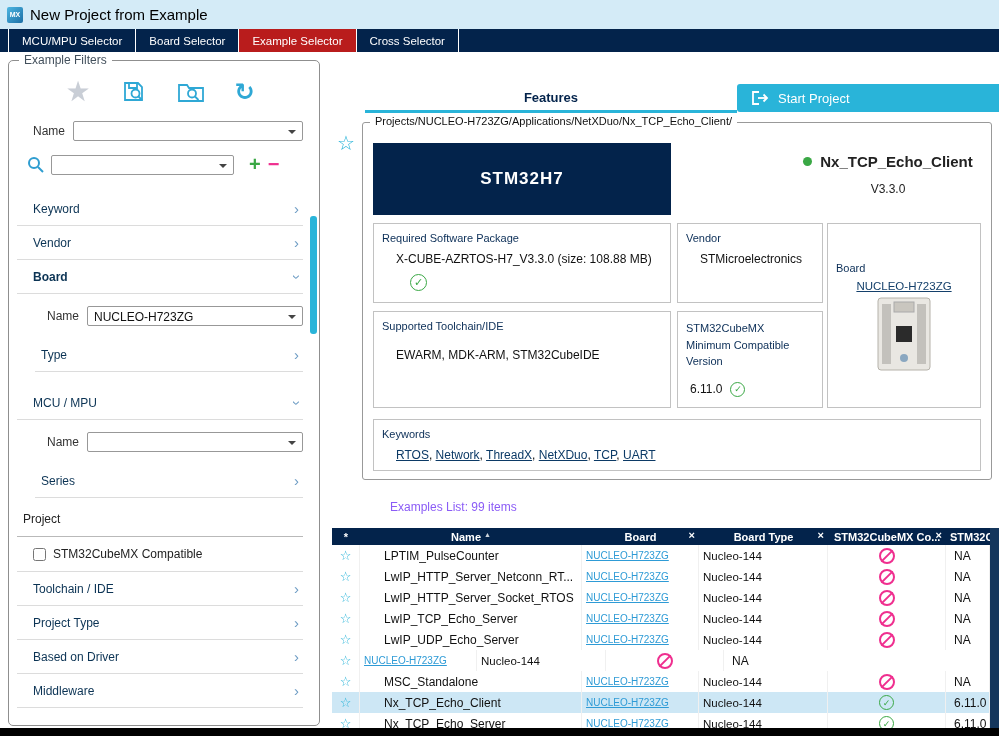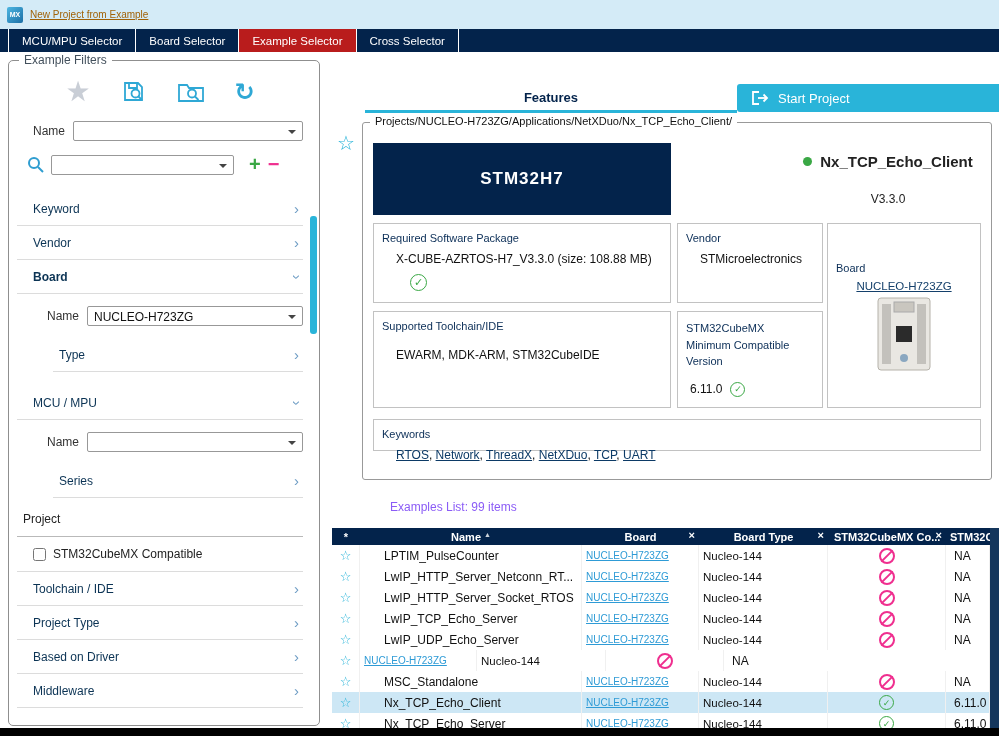--- a/index.html
+++ b/index.html
@@ -3,21 +3,21 @@
 <meta charset="utf-8">
 <style>
   html,body{margin:0;padding:0;width:999px;height:736px;overflow:hidden;
     font-family:"Liberation Sans","DejaVu Sans",sans-serif;background:#fff;position:relative;}
 
   
   .titlebar{position:absolute;left:0;top:0;right:0;height:29px;background:#d4ebf7;
     display:flex;align-items:center;gap:7px;padding-left:7px;box-sizing:border-box;}
   .app-icon{width:16px;height:16px;border-radius:2px;background:linear-gradient(135deg,#4db6e2,#1d6fa5);
     color:#fff;font-size:7px;font-weight:bold;display:flex;align-items:center;justify-content:center;}
-  .win-title{font-size:10px;color:#a16207;text-decoration:underline;}
+  .win-title{font-size:15px;color:#000000;}
 
   
   .tabbar{position:absolute;top:29px;left:0;right:0;height:23px;background:#03234b;display:flex;padding-left:8px;}
   .tab{padding:0 13px;color:#fff;font-size:11.5px;display:flex;align-items:center;
     border-right:1px solid #fff;cursor:pointer;white-space:nowrap;}
   .tab:first-child{border-left:1px solid #fff;justify-content:center;}
   .tab.active{background:#b91c1c;}
 
   
   .filter-panel{position:absolute;left:8px;top:60px;width:312px;bottom:10px;
@@ -41,21 +41,21 @@
   .search-row{margin-left:10px;gap:7px;margin-bottom:16px;}
   .search-combo{width:183px;}
   .plus{color:#3aa845;font-size:20px;font-weight:bold;margin-left:8px;cursor:pointer;}
   .minus{color:#ef2f8f;font-size:20px;font-weight:bold;cursor:pointer;}
 
   .sect{display:flex;justify-content:space-between;align-items:center;padding:10px 4px 9px 16px;
     border-bottom:1px solid #dcdcdc;font-size:12px;color:#0b3354;cursor:pointer;}
   .sect .chev{color:#6d9cc4;font-size:15px;line-height:10px;display:inline-block;}
   .chev.down{transform:rotate(90deg);}
   .sect.bold span:first-child{font-weight:bold;}
-  .sect.indent{margin-left:36px;padding-left:6px;align-items:center;}
+  .sect.indent{margin-left:18px;padding-left:6px;align-items:center;}
   .sect.mt{margin-top:14px;}
   .subrow{display:flex;align-items:center;gap:8px;margin:12px 0 12px 30px;}
   .proj-header{font-size:12px;color:#222;padding:14px 0 10px 6px;border-bottom:1px solid #b9b9b9;}
   .cbrow{display:flex;align-items:center;gap:7px;padding:10px 0 10px 16px;border-bottom:1px solid #dcdcdc;
     font-size:12px;color:#222;}
   .cbrow input{width:13px;height:13px;margin:0;}
 
   
   .features-tab{position:absolute;left:365px;top:86px;width:372px;height:24px;line-height:24px;
     text-align:center;font-weight:bold;font-size:13px;color:#03234b;border-bottom:3px solid #29b4d9;cursor:pointer;}
@@ -67,39 +67,39 @@
 
   
   .features-panel{position:absolute;left:362px;top:122px;width:628px;height:356px;border:1px solid #999;
     border-radius:3px;background:#fff;overflow:hidden;}
   .series-banner{position:absolute;left:10px;top:20px;width:298px;height:72px;background:#03234b;color:#fff;
     font-size:17px;font-weight:bold;display:flex;align-items:center;justify-content:center;letter-spacing:1px;}
   .ex-head{position:absolute;left:420px;top:30px;width:210px;text-align:center;}
   .ex-name-line{display:flex;align-items:center;justify-content:center;gap:8px;white-space:nowrap;}
   .dot{width:9px;height:9px;border-radius:50%;background:#3aa845;display:inline-block;}
   .ex-name{font-size:15px;font-weight:bold;color:#222;}
-  .ex-ver{margin-top:22px;font-size:12px;color:#222;}
+  .ex-ver{margin-top:12px;font-size:12px;color:#222;}
 
   .fbox{position:absolute;border:1px solid #c2c2c2;background:#fff;box-sizing:border-box;}
   .fbox .lbl{margin:8px 0 0 8px;color:#0b2e57;font-size:11px;}
   .fbox .val{margin:8px 0 0 22px;color:#111;font-size:12px;}
   .box-pkg{left:10px;top:100px;width:298px;height:80px;}
   .box-pkg .ok{margin:8px 0 0 36px;}
   .box-vendor{left:314px;top:100px;width:146px;height:80px;}
   .box-board{left:464px;top:100px;width:154px;height:185px;}
   .box-board .lbl{margin-top:38px;}
   .board-link{display:block;text-align:center;margin-top:6px;color:#14406b;text-decoration:underline;
     font-size:11.5px;cursor:pointer;}
   .board-img{text-align:center;margin-top:4px;}
   .box-tool{left:10px;top:188px;width:298px;height:97px;}
   .box-tool .val{margin-top:16px;}
   .box-minver{left:314px;top:188px;width:146px;height:97px;}
   .box-minver .lbl{width:118px;line-height:1.5;}
   .val.inline{display:flex;align-items:center;gap:8px;margin:12px 0 0 12px;}
-  .box-keywords{left:10px;top:296px;width:608px;height:32px;}
+  .box-keywords{left:10px;top:296px;width:608px;height:52px;}
   .kw-link{color:#0c3a66;text-decoration:underline;cursor:pointer;}
 
   .ok{width:13px;height:13px;border:1.5px solid #3aa845;border-radius:50%;color:#3aa845;font-size:9px;
     display:inline-flex;align-items:center;justify-content:center;flex:none;}
   .ok.big{width:15px;height:15px;font-size:11px;}
   .no{width:12px;height:12px;border:2px solid #ef2f8f;border-radius:50%;position:relative;display:inline-block;flex:none;}
   .no::after{content:'';position:absolute;left:-2px;top:5px;width:16px;height:2px;background:#ef2f8f;transform:rotate(-45deg);}
 
   
   .list-title{position:absolute;left:390px;top:500px;font-size:12px;color:#8b5cf6;}

